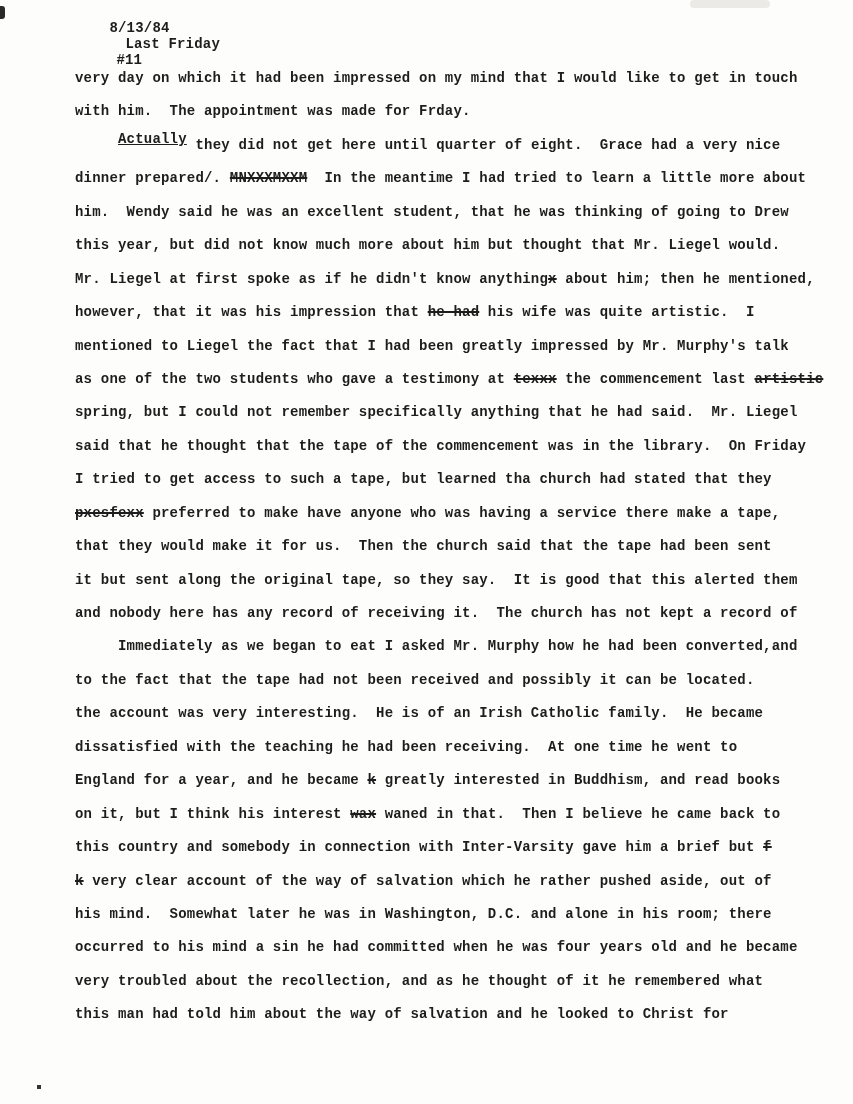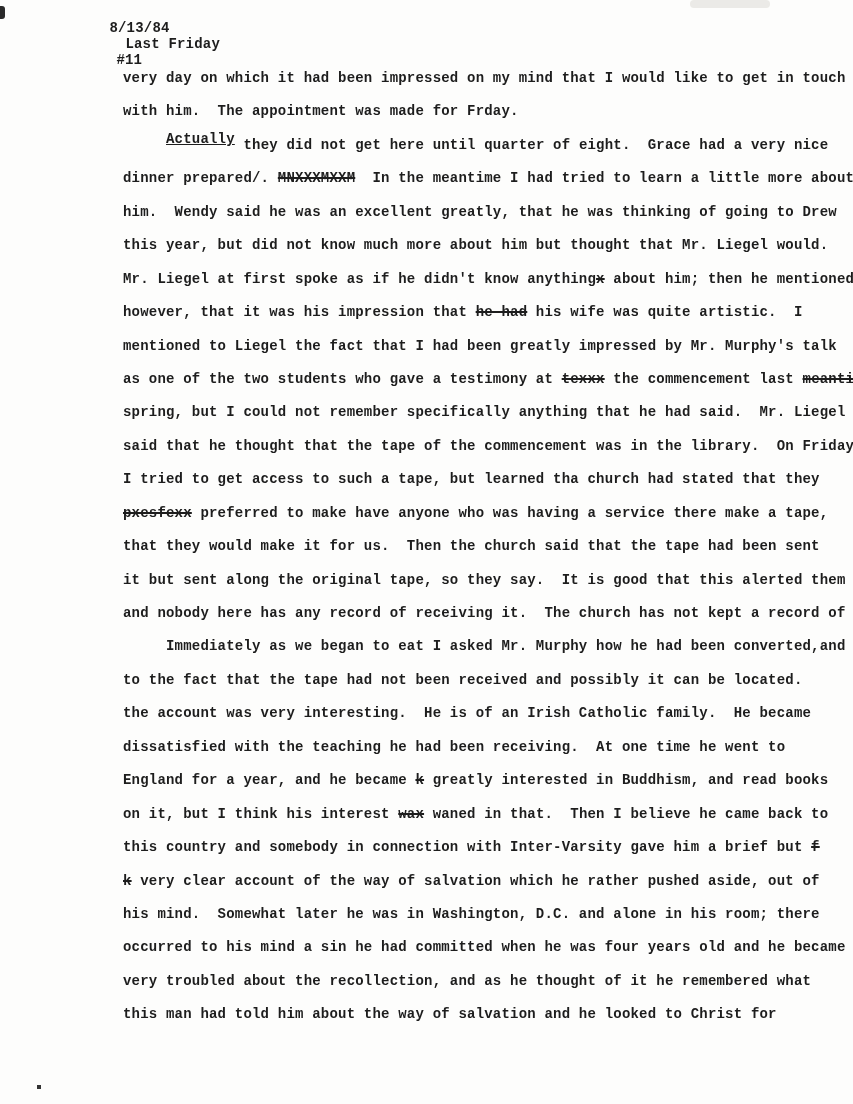--- a/index.html
+++ b/index.html
@@ -23,21 +23,20 @@
     letter-spacing:0.2px;
   }
   .doc-header span{display:inline-block;font-family:Liberation Mono, monospace;}
   .doc-header .gap1{margin-left:16px;}
   .doc-header .gap2{margin-left:7px;}
   .doc-body{
     position:absolute;
     left:75px;top:62px;right:20px;
     font-size:14px;font-weight:700;
     letter-spacing:0.2px;
-    margin-left:48px;
   }
   .line{
     white-space:pre;
     height:33.45px;
     line-height:33.45px;
   }
   .strike{
     text-decoration:line-through;
     text-decoration-thickness:2px;
   }
@@ -80,26 +79,26 @@
     <span>8/13/84</span>
     <span class="gap1">Last Friday</span>
     <span class="gap2">#11</span>
   </div>
 
   <div class="doc-body">
       <div class="line"><span>very day on which it had been impressed on my mind that I would like to get in touch</span></div>
       <div class="line"><span>with him.  The appointment was made for Frday.</span></div>
       <div class="line"><span>     </span><span class="raised">Actually</span><span> they did not get here until quarter of eight.  Grace had a very nice</span></div>
       <div class="line"><span>dinner prepared/. </span><span class="strike">MNXXXMXXM</span><span>  In the meantime I had tried to learn a little more about</span></div>
-      <div class="line"><span>him.  Wendy said he was an excellent greatly, that he was thinking of going to Drew</span></div>
+      <div class="line"><span>him.  Wendy said he was an excellent student, that he was thinking of going to Drew</span></div>
       <div class="line"><span>this year, but did not know much more about him but thought that Mr. Liegel would.</span></div>
       <div class="line"><span>Mr. Liegel at first spoke as if he didn't know anything</span><span class="strike">x</span><span> about him; then he mentioned,</span></div>
       <div class="line"><span>however, that it was his impression that </span><span class="strike">he-had</span><span> his wife was quite artistic.  I</span></div>
       <div class="line"><span>mentioned to Liegel the fact that I had been greatly impressed by Mr. Murphy's talk</span></div>
-      <div class="line"><span>as one of the two students who gave a testimony at </span><span class="strike">texxx</span><span> the commencement last </span><span class="strike">meantime</span></div>
+      <div class="line"><span>as one of the two students who gave a testimony at </span><span class="strike">texxx</span><span> the commencement last </span><span class="strike">artistic</span></div>
       <div class="line"><span>spring, but I could not remember specifically anything that he had said.  Mr. Liegel</span></div>
       <div class="line"><span>said that he thought that the tape of the commencement was in the library.  On Friday</span></div>
       <div class="line"><span>I tried to get access to such a tape, but learned tha church had stated that they</span></div>
       <div class="line"><span class="strike">pxesfexx</span><span> preferred to make have anyone who was having a service there make a tape,</span></div>
       <div class="line"><span>that they would make it for us.  Then the church said that the tape had been sent</span></div>
       <div class="line"><span>it but sent along the original tape, so they say.  It is good that this alerted them</span></div>
       <div class="line"><span>and nobody here has any record of receiving it.  The church has not kept a record of</span></div>
       <div class="line"><span>     Immediately as we began to eat I asked Mr. Murphy how he had been converted,and</span></div>
       <div class="line"><span>to the fact that the tape had not been received and possibly it can be located.</span></div>
       <div class="line"><span>the account was very interesting.  He is of an Irish Catholic family.  He became</span></div>

